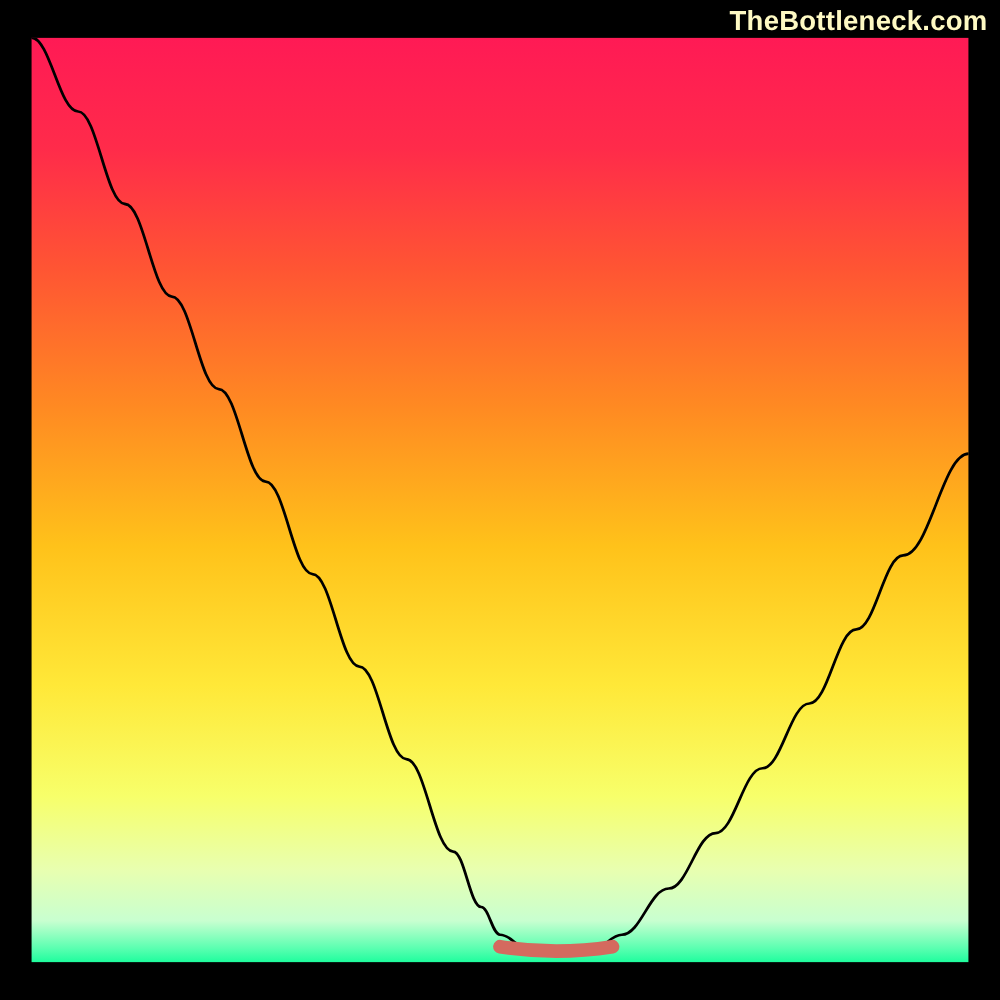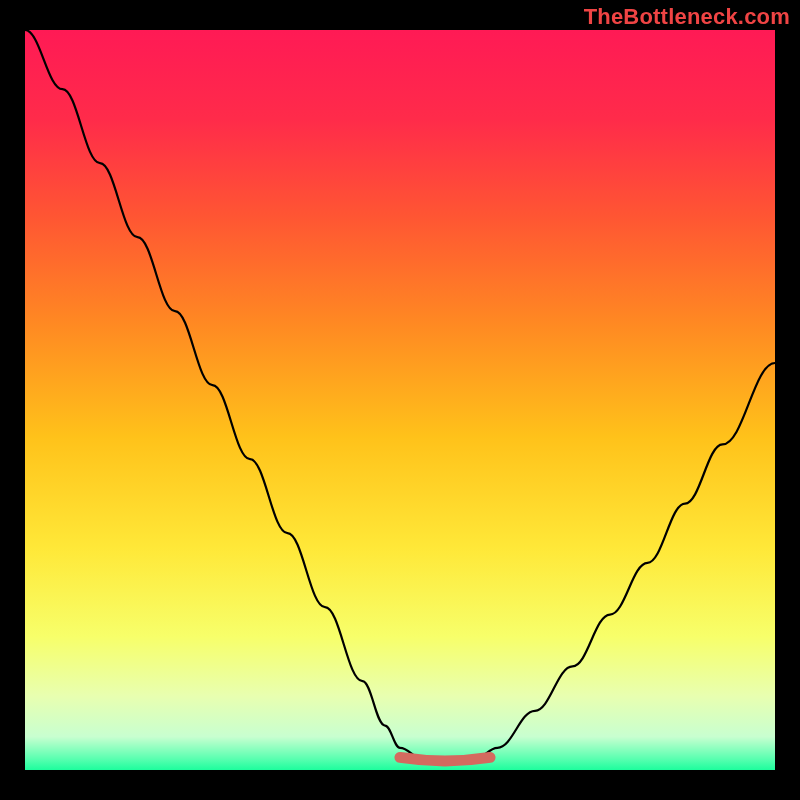--- a/index.html
+++ b/index.html
@@ -14,21 +14,21 @@
   .frame {
     position: relative;
     width: 800px;
     height: 800px;
     background: #000;
   }
   .watermark {
     position: absolute;
     top: 4px;
     right: 10px;
-    color: #ef4444;
+    color: #fef9c3;
     font-size: 22px;
     font-weight: 600;
     letter-spacing: 0.2px;
     z-index: 5;
   }
   .plot-area {
     position: absolute;
     left: 25px;
     top: 30px;
     width: 750px;

